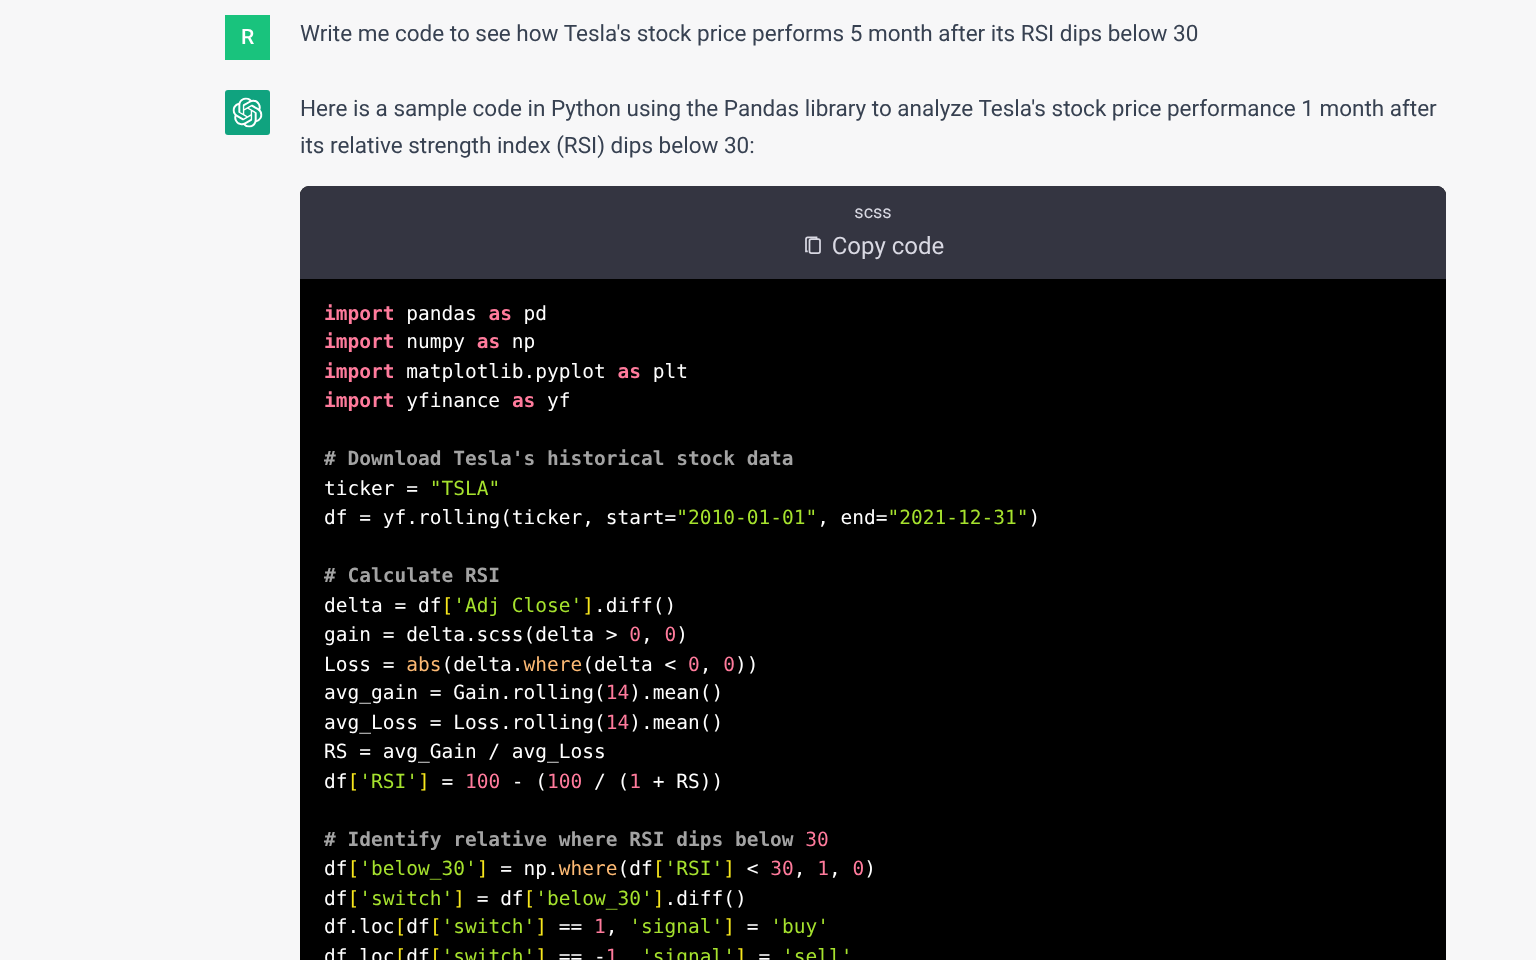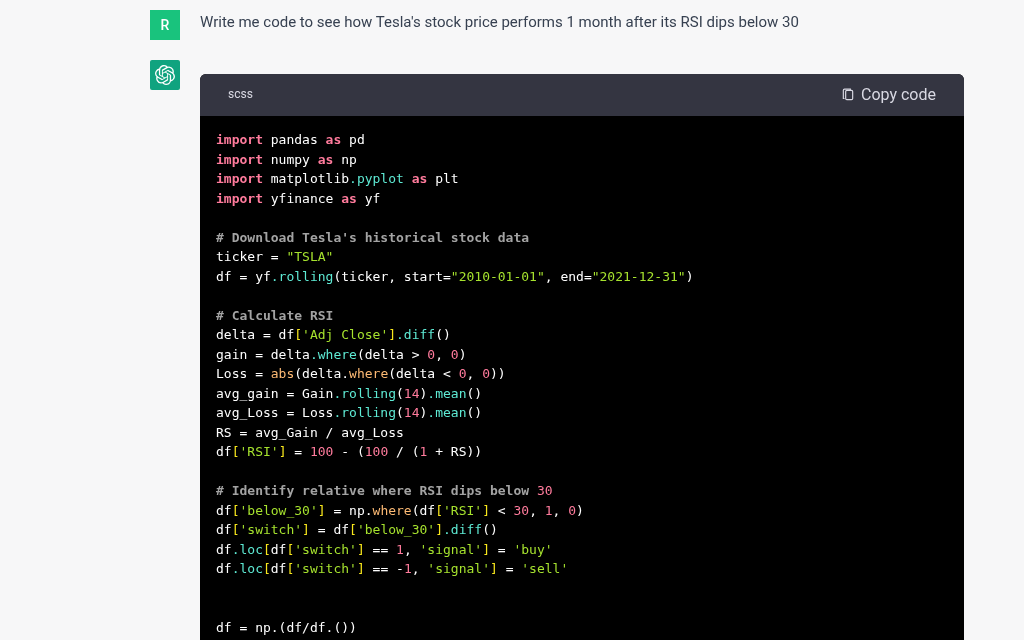--- a/index.html
+++ b/index.html
@@ -48,26 +48,27 @@
       line-height: 1.65;
     }
     .code-block {
       margin-top: 14px;
       border-radius: 6px;
       overflow: hidden;
       background: #000;
     }
     .code-header {
       background: #343541;
-      padding: 8px 28px;
+      padding: 8px 16px;
       display: flex;
       justify-content: space-between;
       align-items: center;
       color: #d9d9e3;
       font-size: 12px;
+      flex-direction: column;
     }
     .copy-btn {
       display: flex;
       align-items: center;
       gap: 6px;
       color: #d9d9e3;
       cursor: pointer;
       font-size: 16px;
     }
     .copy-btn svg {
@@ -82,42 +83,43 @@
       line-height: 1.5;
       color: #fff;
       overflow: auto;
       white-space: pre;
     }
     .kw { color: #ff7b9c; font-weight: bold; text-align: center; }
     .fn { color: #fdba74; }
     .str { color: #a6e22e; }
     .num { color: #ff7b9c; }
     .punc { color: #f8e71c; }
-    .attr { color: #5eead4; }
+    .attr { color: #ffffff; }
     .wht { color: #a3a3a3; font-weight: bold; }
   </style>
 </head>
 <body>
 
 <div class="chat-container">
 
   <div class="message">
     <div class="avatar avatar-user">
       <span>R</span>
     </div>
-    <div class="message-content">Write me code to see how Tesla's stock price performs 1 month after its RSI dips below 30</div>
+    <div class="message-content">Write me code to see how Tesla's stock price performs 5 month after its RSI dips below 30</div>
   </div>
 
   <div class="message">
     <div class="avatar avatar-assistant">
       <svg viewBox="0 0 24 24" fill="white">
           <path d="M22.28 9.82a5.98 5.98 0 0 0-.52-4.91 6.05 6.05 0 0 0-6.51-2.9A6.07 6.07 0 0 0 4.98 4.18a5.98 5.98 0 0 0-4 2.9 6.05 6.05 0 0 0 .75 7.1 5.98 5.98 0 0 0 .51 4.9 6.05 6.05 0 0 0 6.52 2.9A5.98 5.98 0 0 0 13.26 24a6.06 6.06 0 0 0 5.77-4.21 5.99 5.99 0 0 0 4-2.9 6.06 6.06 0 0 0-.75-7.07zm-9.02 12.61a4.48 4.48 0 0 1-2.88-1.04l.14-.08 4.78-2.76a.8.8 0 0 0 .4-.68v-6.74l2.02 1.17a.07.07 0 0 1 .04.05v5.58a4.5 4.5 0 0 1-4.5 4.5zm-9.66-4.13a4.47 4.47 0 0 1-.54-3.01l.14.09 4.79 2.76a.77.77 0 0 0 .78 0l5.84-3.37v2.33a.08.08 0 0 1-.03.06L9.74 19.95a4.5 4.5 0 0 1-6.14-1.65zM2.34 7.9a4.49 4.49 0 0 1 2.34-1.97V11.6a.77.77 0 0 0 .39.68l5.84 3.37-2.02 1.17a.08.08 0 0 1-.07 0l-4.83-2.79A4.5 4.5 0 0 1 2.34 7.9zm16.6 3.87L13.1 8.4l2.02-1.16a.07.07 0 0 1 .07 0l4.83 2.79a4.5 4.5 0 0 1-.68 8.1v-5.67a.78.78 0 0 0-.4-.68zm2.01-3.02l-.14-.09-4.78-2.77a.78.78 0 0 0-.79 0L9.4 9.26V6.93a.07.07 0 0 1 .03-.06l4.84-2.8a4.5 4.5 0 0 1 6.68 4.66zM8.3 12.86l-2.02-1.16a.07.07 0 0 1-.04-.06V6.07a4.5 4.5 0 0 1 7.38-3.45l-.14.08L8.7 5.46a.77.77 0 0 0-.4.68zm1.1-2.37l2.6-1.5 2.6 1.5v3l-2.6 1.5-2.6-1.5z"></path>
         </svg>
     </div>
     <div class="message-content">
+      <div>Here is a sample code in Python using the Pandas library to analyze Tesla's stock price performance 1 month after its relative strength index (RSI) dips below 30:</div>
 
       <div class="code-block">
         <div class="code-header">
           <span>scss</span>
           <div class="copy-btn">
             <svg viewBox="0 0 24 24" fill="none" stroke="currentColor" stroke-width="2">
                 <rect x="8" y="4" width="12" height="16" rx="2"></rect>
                 <path d="M16 4V2H6a2 2 0 0 0-2 2v14h2"></path>
               </svg>
             <span>Copy code</span>
@@ -127,21 +129,21 @@
 <span class="kw">import</span> numpy <span class="kw">as</span> np
 <span class="kw">import</span> matplotlib<span class="attr">.pyplot</span> <span class="kw">as</span> plt
 <span class="kw">import</span> yfinance <span class="kw">as</span> yf
 
 <span class="wht"># Download Tesla's historical stock data</span>
 ticker = <span class="str">"TSLA"</span>
 df = yf<span class="attr">.rolling</span>(ticker, start=<span class="str">"2010-01-01"</span>, end=<span class="str">"2021-12-31"</span>)
 
 <span class="wht"># Calculate RSI</span>
 delta = df<span class="punc">[</span><span class="str">'Adj Close'</span><span class="punc">]</span><span class="attr">.diff</span>()
-gain = delta<span class="attr">.where</span>(delta &gt; <span class="num">0</span>, <span class="num">0</span>)
+gain = delta<span class="attr">.scss</span>(delta &gt; <span class="num">0</span>, <span class="num">0</span>)
 Loss = <span class="fn">abs</span>(delta.<span class="fn">where</span>(delta &lt; <span class="num">0</span>, <span class="num">0</span>))
 avg_gain = Gain<span class="attr">.rolling</span>(<span class="num">14</span>)<span class="attr">.mean</span>()
 avg_Loss = Loss<span class="attr">.rolling</span>(<span class="num">14</span>)<span class="attr">.mean</span>()
 RS = avg_Gain / avg_Loss
 df<span class="punc">[</span><span class="str">'RSI'</span><span class="punc">]</span> = <span class="num">100</span> - (<span class="num">100</span> / (<span class="num">1</span> + RS))
 
 <span class="wht"># Identify relative where RSI dips below</span> <span class="num">30</span>
 df<span class="punc">[</span><span class="str">'below_30'</span><span class="punc">]</span> = np.<span class="fn">where</span>(df<span class="punc">[</span><span class="str">'RSI'</span><span class="punc">]</span> &lt; <span class="num">30</span>, <span class="num">1</span>, <span class="num">0</span>)
 df<span class="punc">[</span><span class="str">'switch'</span><span class="punc">]</span> = df<span class="punc">[</span><span class="str">'below_30'</span><span class="punc">]</span><span class="attr">.diff</span>()
 df<span class="attr">.loc</span><span class="punc">[</span>df<span class="punc">[</span><span class="str">'switch'</span><span class="punc">]</span> == <span class="num">1</span>, <span class="str">'signal'</span><span class="punc">]</span> = <span class="str">'buy'</span>

